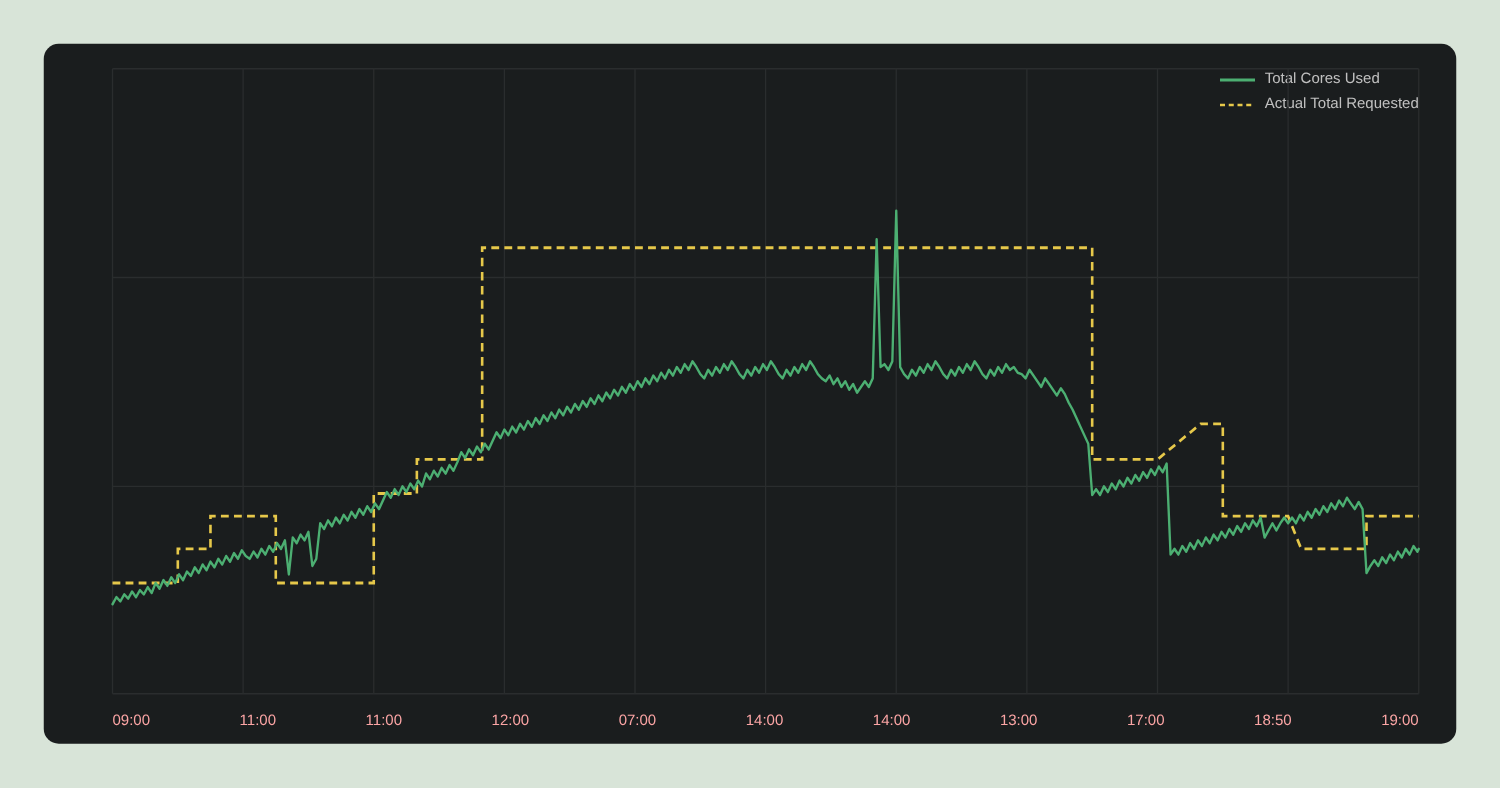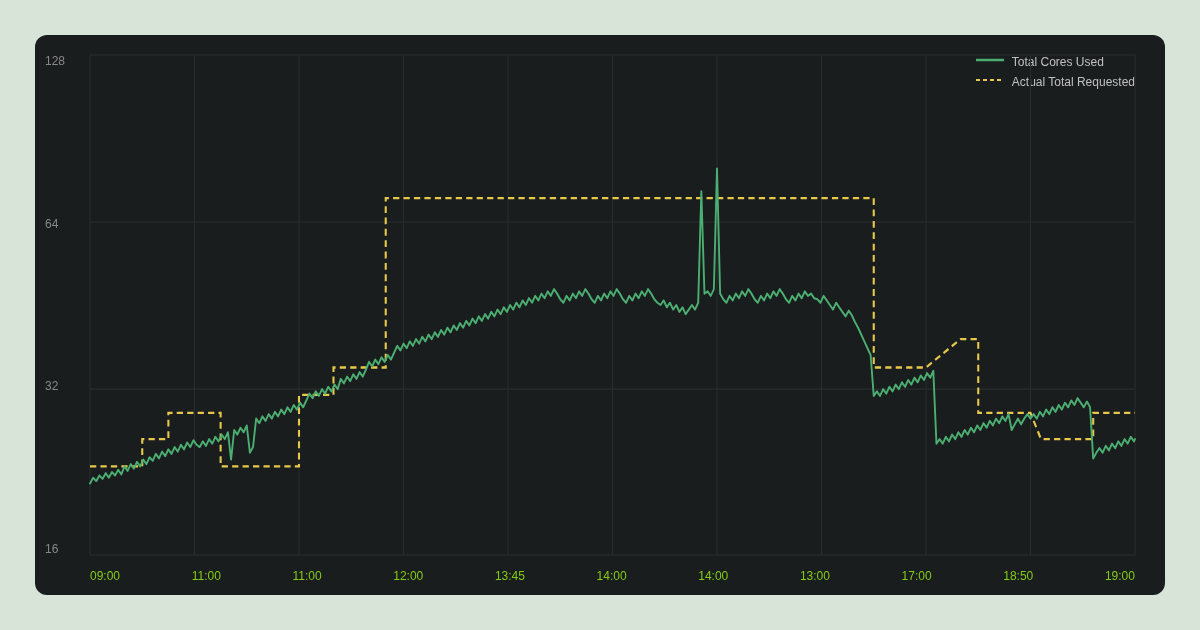--- a/index.html
+++ b/index.html
@@ -23,21 +23,21 @@
     .legend {
       position: absolute;
       top: 20px;
       right: 30px;
       display: flex;
       flex-direction: column;
       gap: 6px;
     }
     .legend-item {
       display: flex;
-      align-items: flex-start;
+      align-items: flex-end;
       gap: 8px;
     }
     .legend-text {
       color: #c0c0c0;
       font-size: 12px;
     }
     .chart-area {
       position: relative;
       width: 100%;
       height: 100%;
@@ -58,21 +58,21 @@
     }
     .x-axis-labels {
       position: absolute;
       bottom: -28px;
       left: 0;
       right: 0;
       display: flex;
       justify-content: space-between;
     }
     .x-label {
-      color: #84cc16;
+      color: #fca5a5;
       font-size: 12px;
     }
     svg.chart-svg {
       position: absolute;
       top: 0; left: 0;
       width: 100%;
       height: 100%;
       overflow: visible;
     }
   </style>
@@ -89,26 +89,20 @@
     </div>
     <div class="legend-item">
       <svg width="28" height="10">
         <line x1="0" y1="5" x2="28" y2="5" stroke="#e6c84a" stroke-width="2" stroke-dasharray="4,3"></line>
       </svg>
       <span class="legend-text">Actual Total Requested</span>
     </div>
   </div>
 
   <div class="chart-area">
-    <div class="y-axis-labels">
-      <span class="y-label">128</span>
-      <span class="y-label">64</span>
-      <span class="y-label">32</span>
-      <span class="y-label">16</span>
-    </div>
 
     <svg class="chart-svg" viewBox="0 0 1000 440" preserveAspectRatio="none">
 
       <line x1="0" y1="0" x2="1000" y2="0" stroke="#2a2d2e" stroke-width="1"></line>
       <line x1="0" y1="147" x2="1000" y2="147" stroke="#2a2d2e" stroke-width="1"></line>
       <line x1="0" y1="294" x2="1000" y2="294" stroke="#2a2d2e" stroke-width="1"></line>
       <line x1="0" y1="440" x2="1000" y2="440" stroke="#2a2d2e" stroke-width="1"></line>
 
       <line x1="0" y1="0" x2="0" y2="440" stroke="#2a2d2e" stroke-width="1"></line>
       <line x1="100" y1="0" x2="100" y2="440" stroke="#2a2d2e" stroke-width="1"></line>
@@ -179,21 +173,21 @@
           960,355 963,350 966,346 969,350 972,344 975,348 978,342 981,346 984,340 987,344
           990,338 993,342 996,336 999,340 1000,338
         " fill="none" stroke="#4caf72" stroke-width="1.8" stroke-linejoin="round" stroke-linecap="round"></polyline>
     </svg>
 
     <div class="x-axis-labels">
       <span class="x-label">09:00</span>
       <span class="x-label">11:00</span>
       <span class="x-label">11:00</span>
       <span class="x-label">12:00</span>
-      <span class="x-label">13:45</span>
+      <span class="x-label">07:00</span>
       <span class="x-label">14:00</span>
       <span class="x-label">14:00</span>
       <span class="x-label">13:00</span>
       <span class="x-label">17:00</span>
       <span class="x-label">18:50</span>
       <span class="x-label">19:00</span>
     </div>
   </div>
 </div>
 

